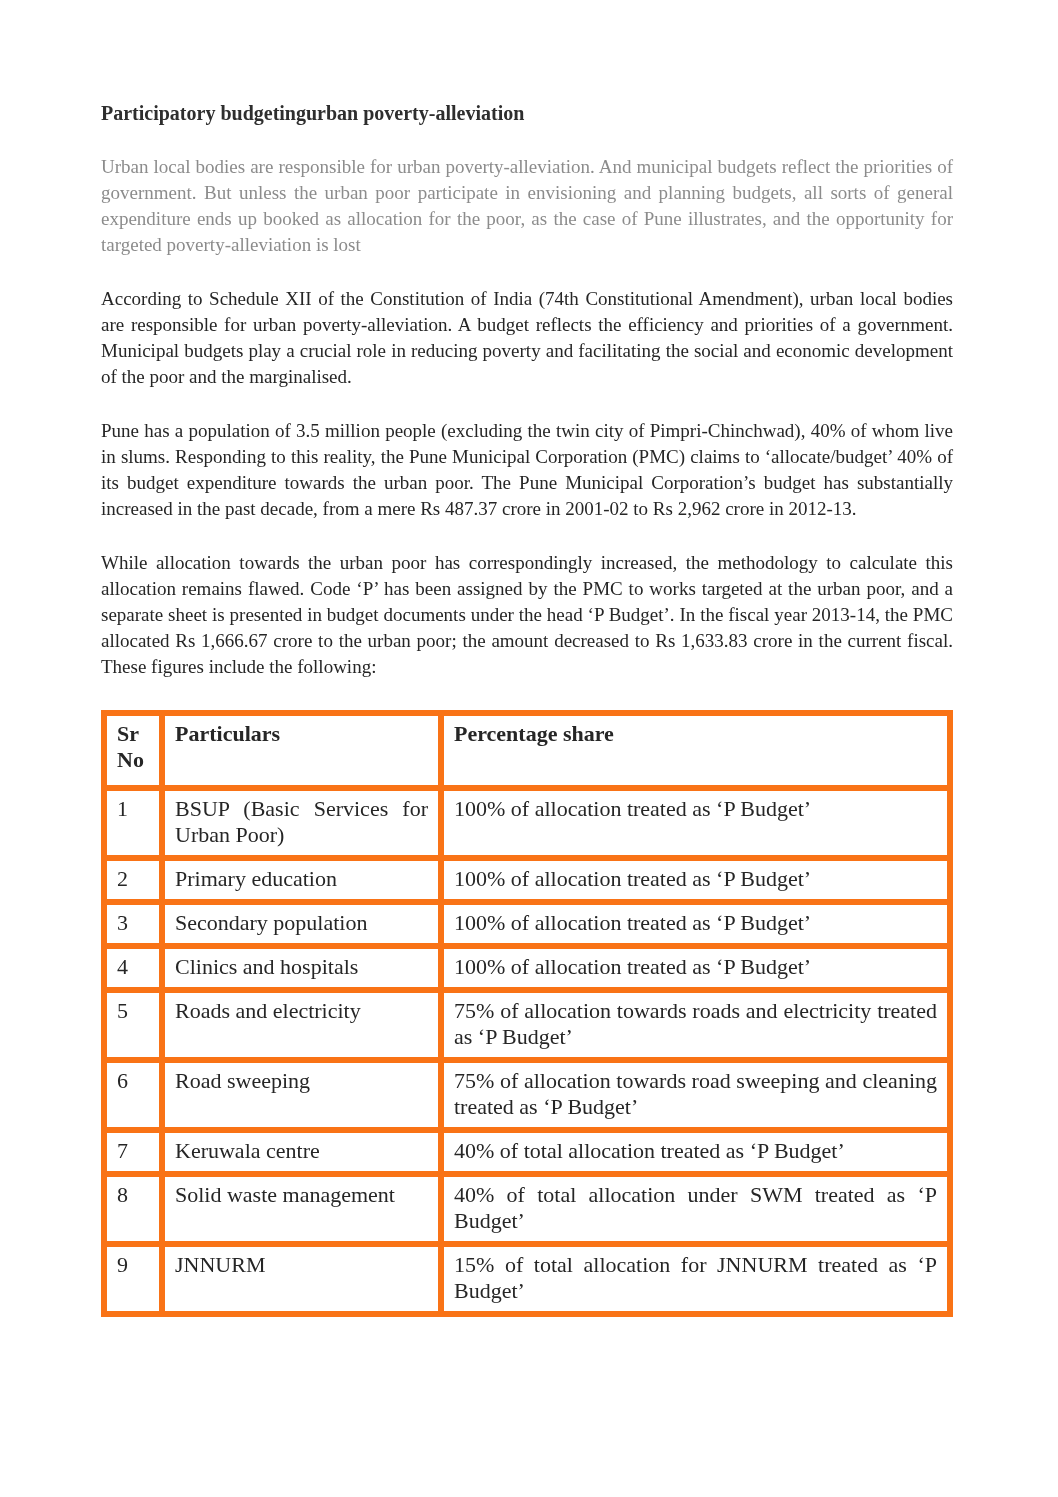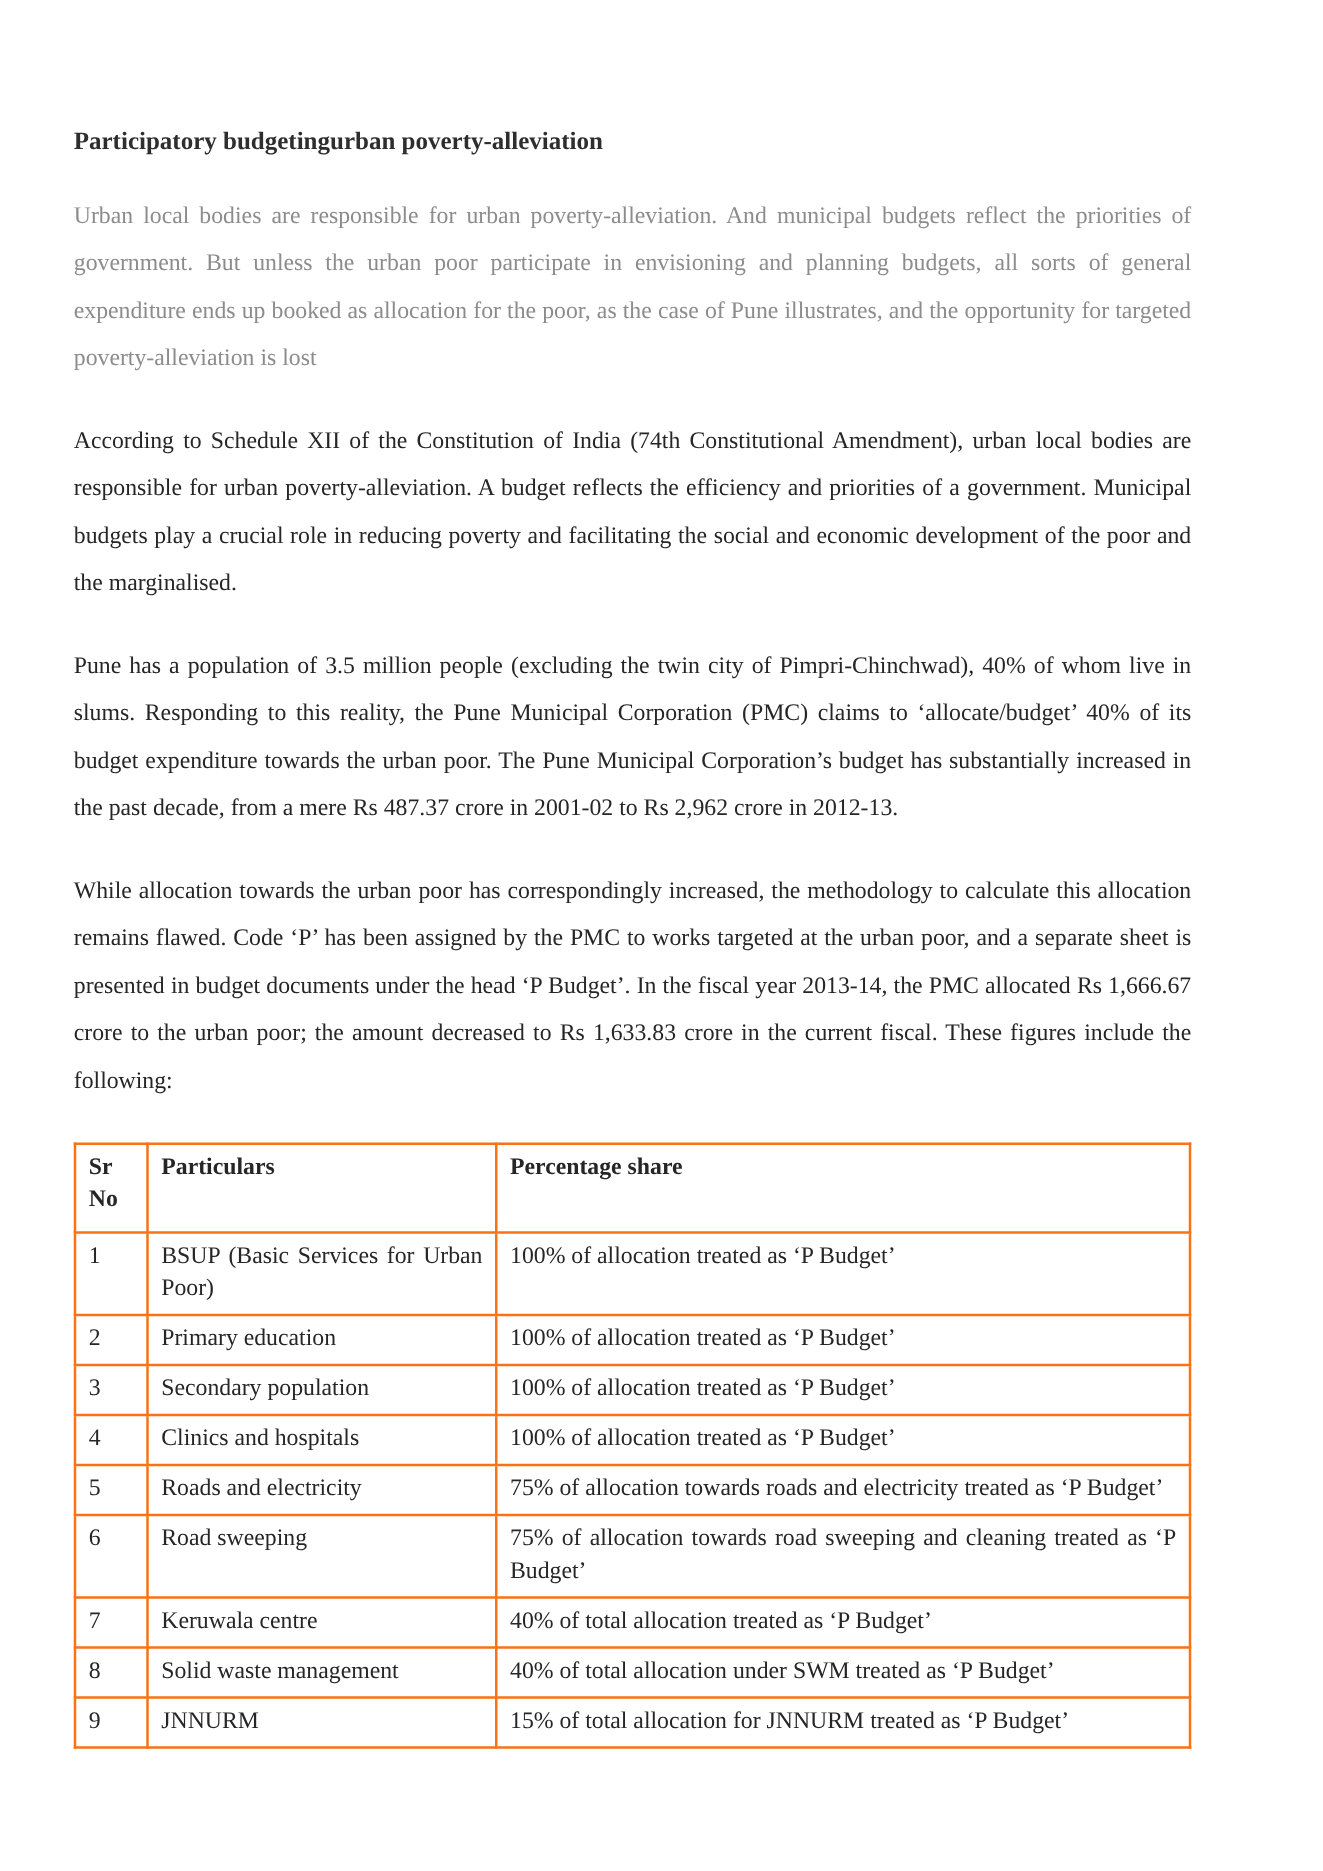--- a/index.html
+++ b/index.html
@@ -6,35 +6,35 @@
     margin: 0;
     padding: 0;
     background: #ffffff;
   }
   .page {
     position: relative;
     width: 1054px;
     height: 1497px;
     box-sizing: border-box;
     background: #ffffff;
-    padding: 100px 101px 0 59px;
+    padding: 100px 101px 0 101px;
     overflow: hidden;
     font-family: "Liberation Serif", "DejaVu Serif", serif;
     color: #262626;
   }
   .title-block {
     font-size: 20px;
     line-height: 26px;
     font-weight: bold;
     color: #2e2e2e;
     margin: 0 0 28px 0;
   }
   .para {
     font-size: 19px;
-    line-height: 38px;
+    line-height: 26px;
     text-align: justify;
     margin: 0 0 28px 0;
   }
   .standfirst {
     color: #8c8c8c;
   }
   .quote {
     font-weight: bold;
   }
   .quote .quote-text {
@@ -44,23 +44,23 @@
     font-style: normal;
   }
   table.alloc {
     border-collapse: collapse;
     table-layout: fixed;
     width: 100%;
     margin-top: 30px;
   }
   table.alloc th,
   table.alloc td {
-    border: 2px solid #f97316;
+    border: 6px solid #f97316;
     padding: 5px 10px 7px 10px;
-    font-size: 19px;
+    font-size: 22px;
     line-height: 26px;
     vertical-align: top;
     text-align: left;
     font-weight: normal;
     word-wrap: break-word;
   }
   table.alloc th {
     font-weight: bold;
     padding-bottom: 12px;
   }

